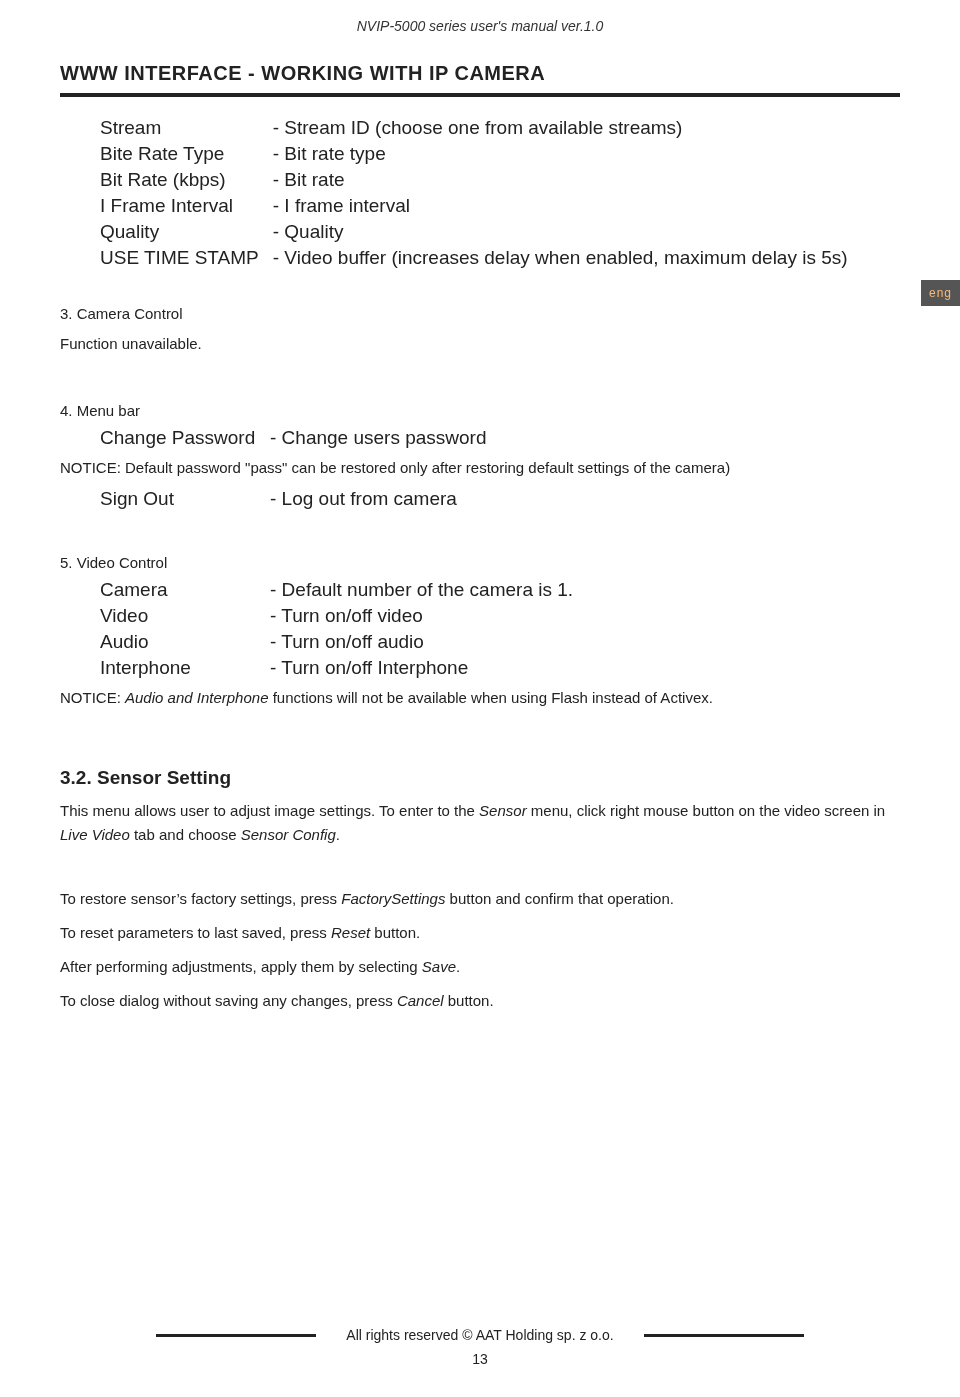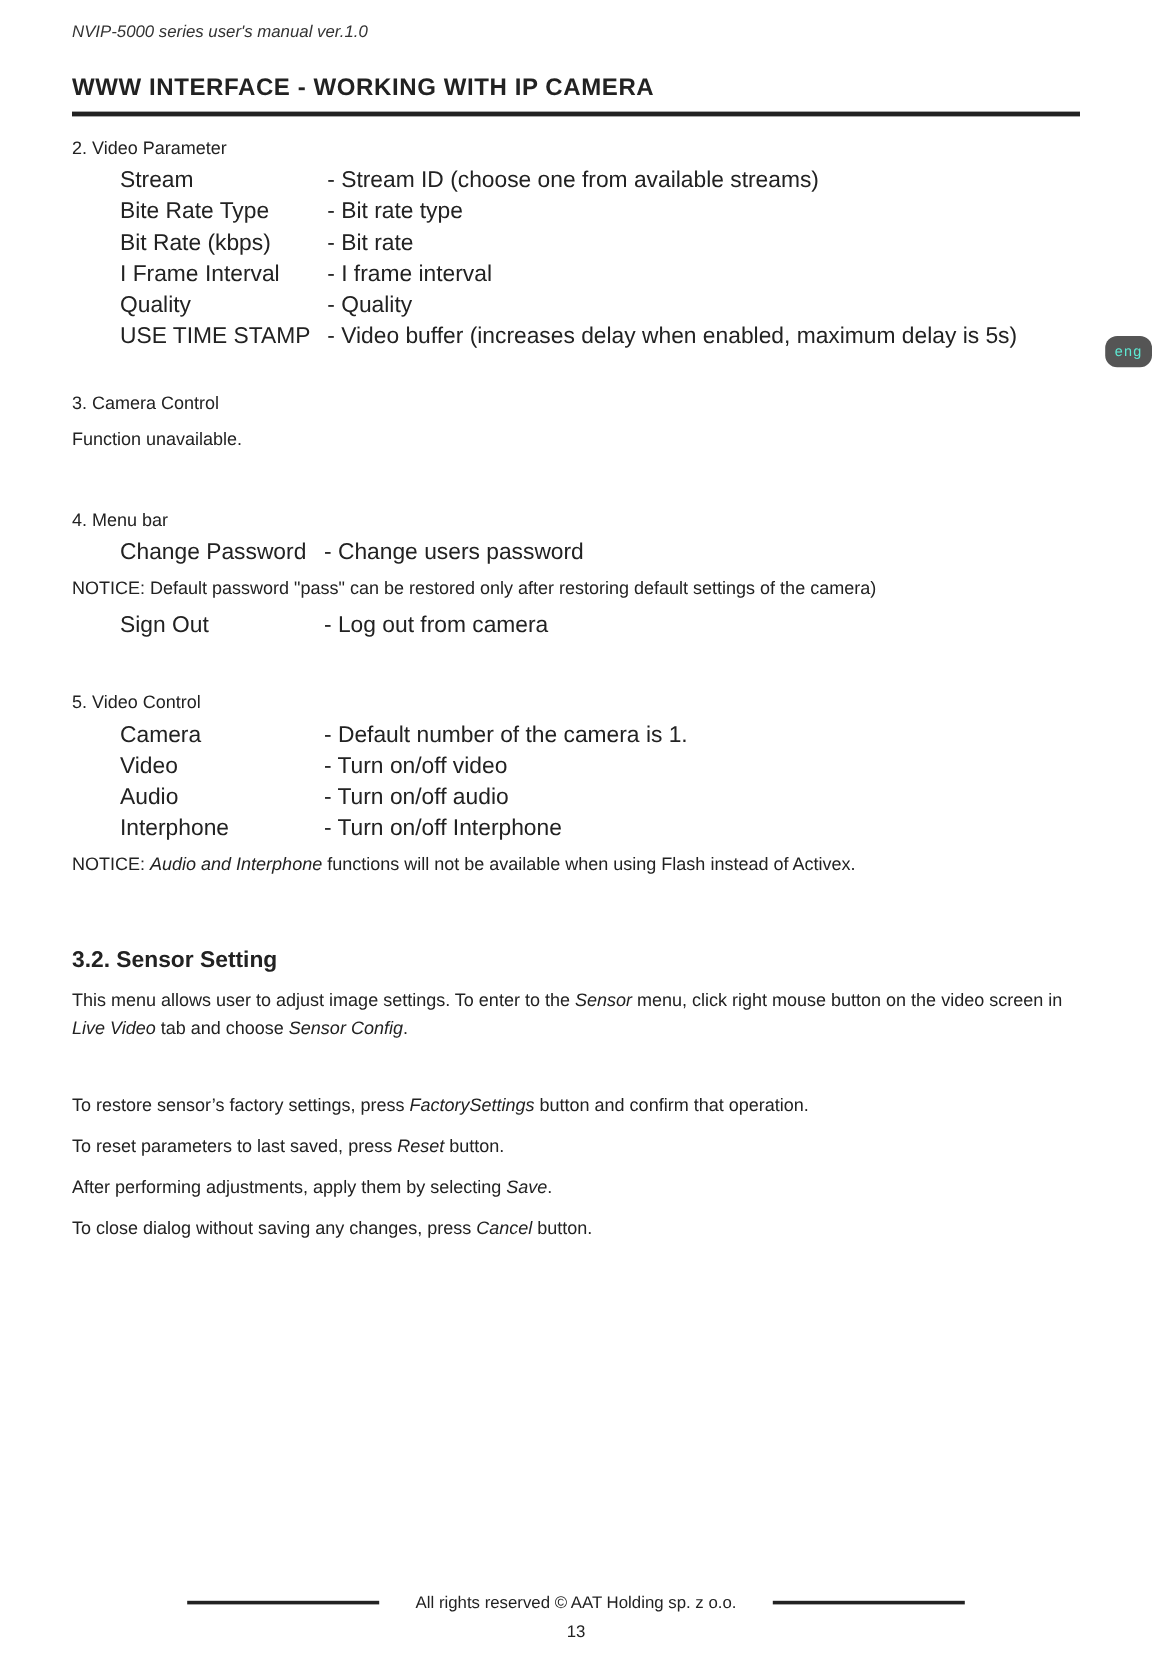--- a/index.html
+++ b/index.html
@@ -14,20 +14,21 @@
     }
 
     .page-wrapper {
       width: 960px;
       min-height: 1397px;
       padding: 0 60px;
       position: relative;
     }
 
     .header {
+      text-align: center;
       padding: 18px 0 10px 0;
       font-style: italic;
       font-size: 14px;
       color: #333;
     }
 
     .main-title {
       font-size: 20px;
       font-weight: bold;
       margin: 18px 0 8px 0;
@@ -88,25 +89,24 @@
       font-size: 19px;
       font-weight: bold;
       margin: 20px 0 6px 0;
     }
 
     .eng-badge {
       position: absolute;
       right: 0;
       top: 280px;
       background: #555;
-      color: #5eead4;
+      color: #fdba74;
       font-size: 12px;
       padding: 6px 8px;
       letter-spacing: 1px;
-      border-radius: 10px;
     }
 
     .footer {
       position: absolute;
       bottom: 30px;
       left: 0;
       right: 0;
       padding: 0 60px;
     }
 
@@ -148,21 +148,20 @@
   <div class="header">
     <span>NVIP-5000 series  user's manual ver.1.0</span>
   </div>
 
   <div class="main-title">WWW INTERFACE - WORKING WITH IP CAMERA</div>
 
   <hr class="thick-rule">
 
   <div class="eng-badge">eng</div>
 
-  <div class="section-title">2. Video Parameter</div>
 
   <table class="two-col-table">
     <tbody id="section2-rows">
         <tr>
           <td>Stream</td>
           <td>- Stream ID (choose one from available streams)</td>
         </tr>
         <tr>
           <td>Bite Rate Type</td>
           <td>- Bit rate type</td>

